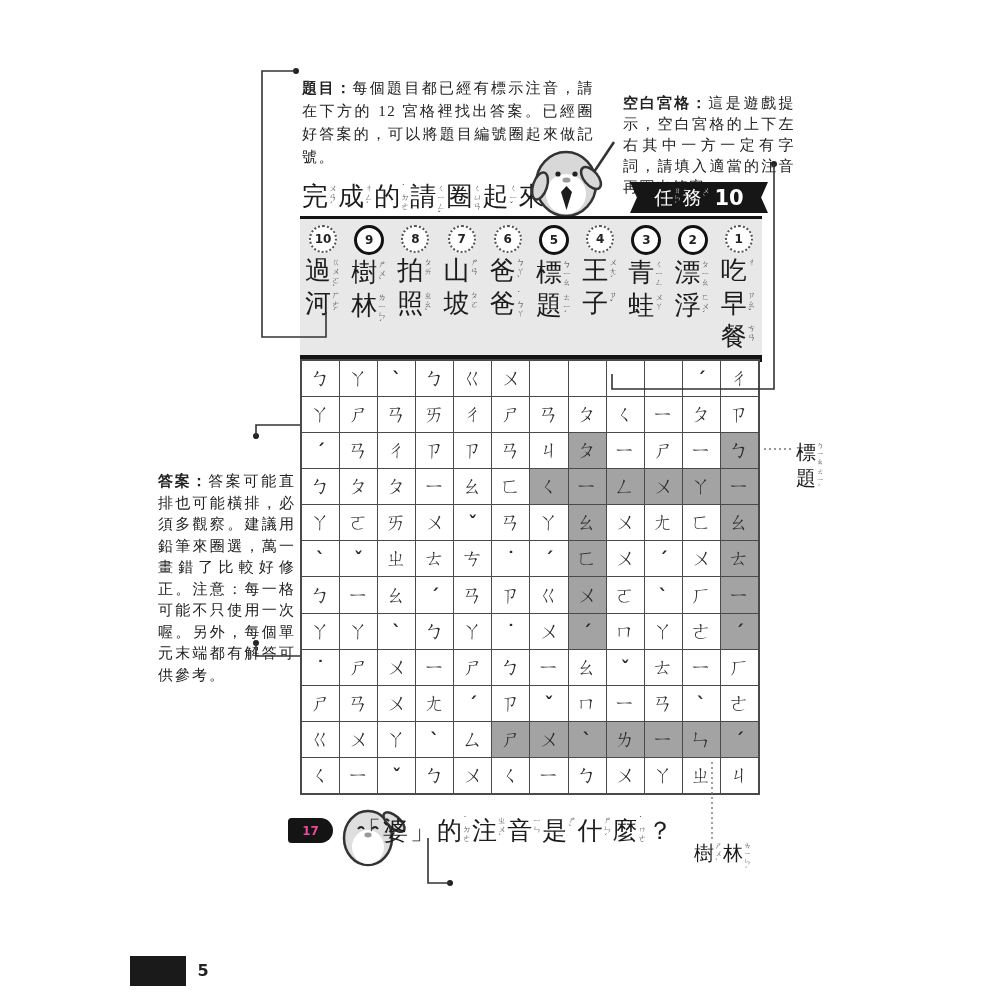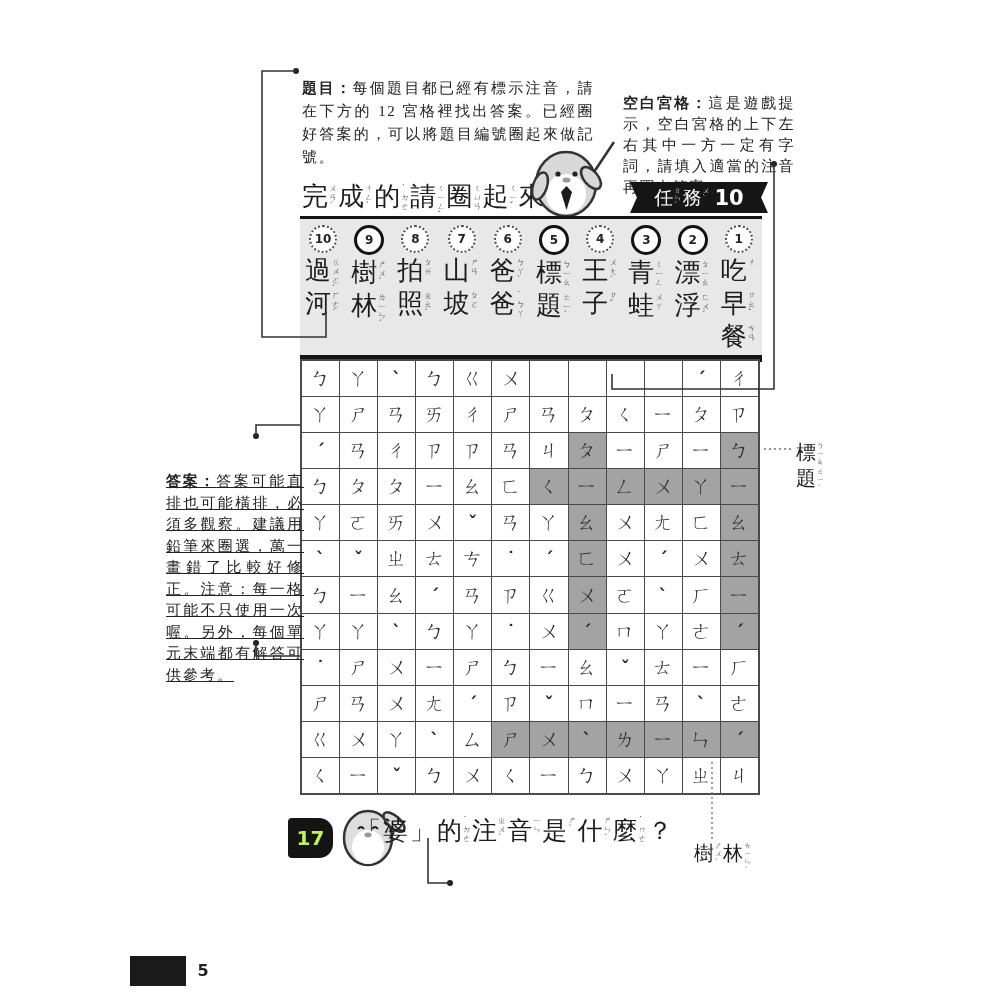--- a/index.html
+++ b/index.html
@@ -3,21 +3,21 @@
 <meta charset="utf-8">
 <style>
   html,body{margin:0;padding:0;background:#fff;}
   .page{position:relative;width:1000px;height:1000px;background:#ffffff;overflow:hidden;
         font-family:"Liberation Serif","DejaVu Serif",serif;color:#1c1c1c;}
   
   .ann{position:absolute;font-size:15px;line-height:23px;letter-spacing:1.5px;text-align:justify;color:#222;margin-top:19px;}
   .ann b{letter-spacing:1px;}
   .ann-timu{left:302px;top:58px;width:292px;}
   .ann-kongbai{left:623px;top:74px;width:172px;line-height:21px;}
-  .ann-daan{left:166px;top:452px;width:138px;line-height:21.5px;letter-spacing:2px;text-decoration:underline;}
+  .ann-daan{left:158px;top:452px;width:138px;line-height:21.5px;letter-spacing:2px;}
   .ann-shengzi{left:456px;top:876px;width:298px;line-height:24px;}
   
   .instruction{position:absolute;left:302px;top:182px;display:flex;}
   .banner{position:absolute;left:630px;top:182px;width:138px;height:31px;background:#161616;
           display:flex;align-items:center;justify-content:center;color:#fff;
           clip-path:polygon(0 0,100% 0,95% 50%,100% 100%,0 100%,5% 50%);}
   .banner .main{color:#fff;}
   .banner .zy{color:#fff;}
   
   .char-block{display:inline-flex;align-items:flex-start;margin-right:1px;}
@@ -46,23 +46,23 @@
   .bcell.hl{background:#a3a3a3;}
   .bcell.tone{font-size:18px;font-weight:bold;}
   
   .v-label{position:absolute;display:flex;flex-direction:column;}
   .v-label .char-block .main{font-size:20px;line-height:24px;}
   .v-label .char-block .zy{font-size:7px;line-height:8px;}
   .h-label{position:absolute;display:flex;}
   .h-label .char-block .main{font-size:20px;line-height:26px;}
   .h-label .char-block .zy{font-size:7px;line-height:8px;}
   
-  .q-badge{position:absolute;left:288px;top:818px;width:45px;height:40px;background:#141414;color:#bef264;
+  .q-badge{position:absolute;left:288px;top:818px;width:45px;height:25px;background:#141414;color:#ec4899;
            border-radius:4px 14px 14px 4px;display:flex;align-items:center;justify-content:center;
-           font-family:"DejaVu Sans",sans-serif;font-size:20px;font-weight:bold;}
+           font-family:"DejaVu Sans",sans-serif;font-size:12px;font-weight:bold;}
   .question{position:absolute;left:356px;top:814px;display:flex;align-items:flex-start;}
   .question .char-block .main{font-size:25px;line-height:34px;}
   
   .footer-block{position:absolute;left:130px;top:956px;width:56px;height:30px;background:#1a1a1a;}
   .page-num{position:absolute;left:188px;top:961px;width:30px;text-align:center;
             font-family:"DejaVu Sans",sans-serif;font-size:16px;font-weight:bold;color:#222;}
   .overlay{position:absolute;left:0;top:0;pointer-events:none;}
 </style>
 </head>
 <body>

